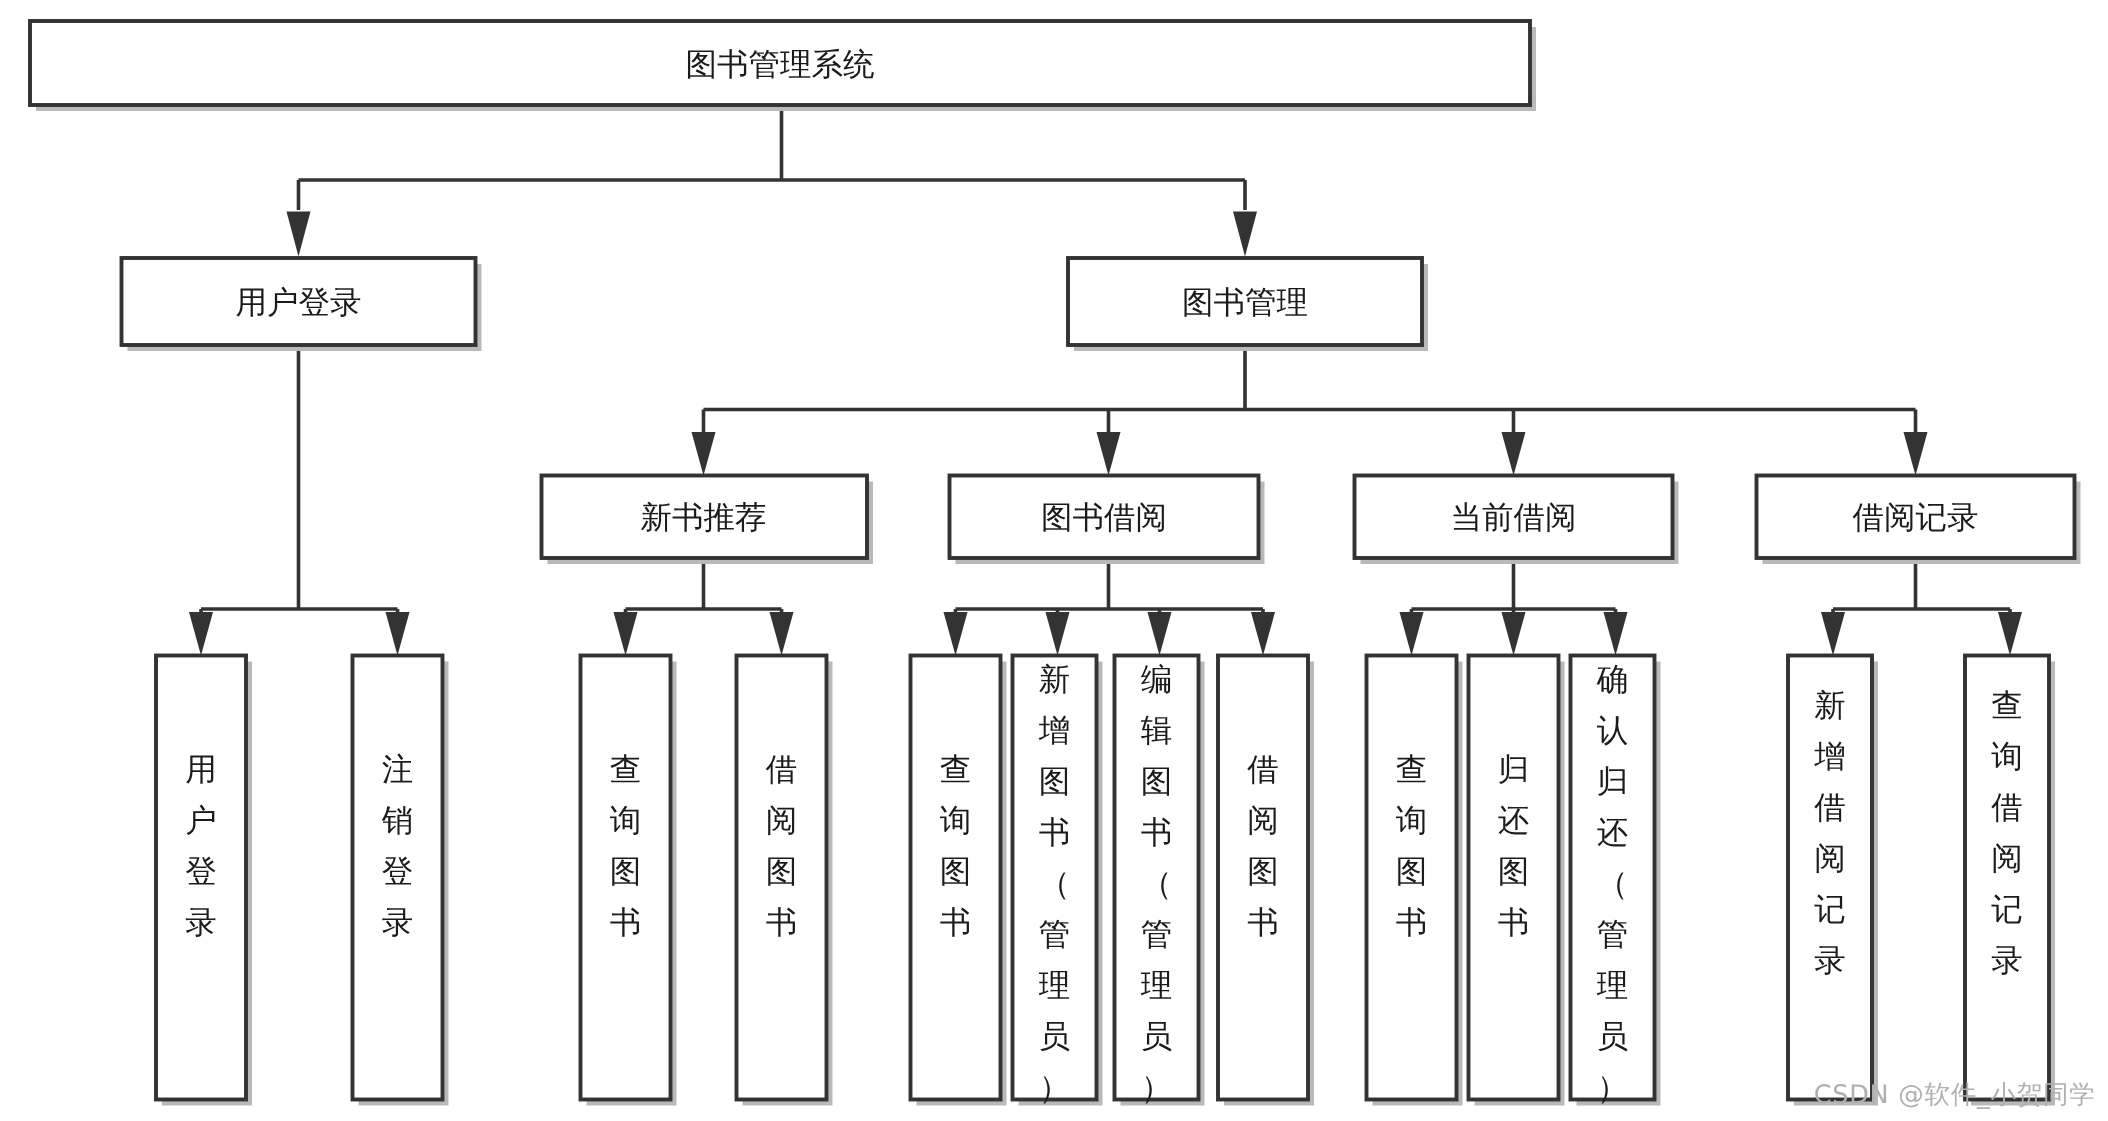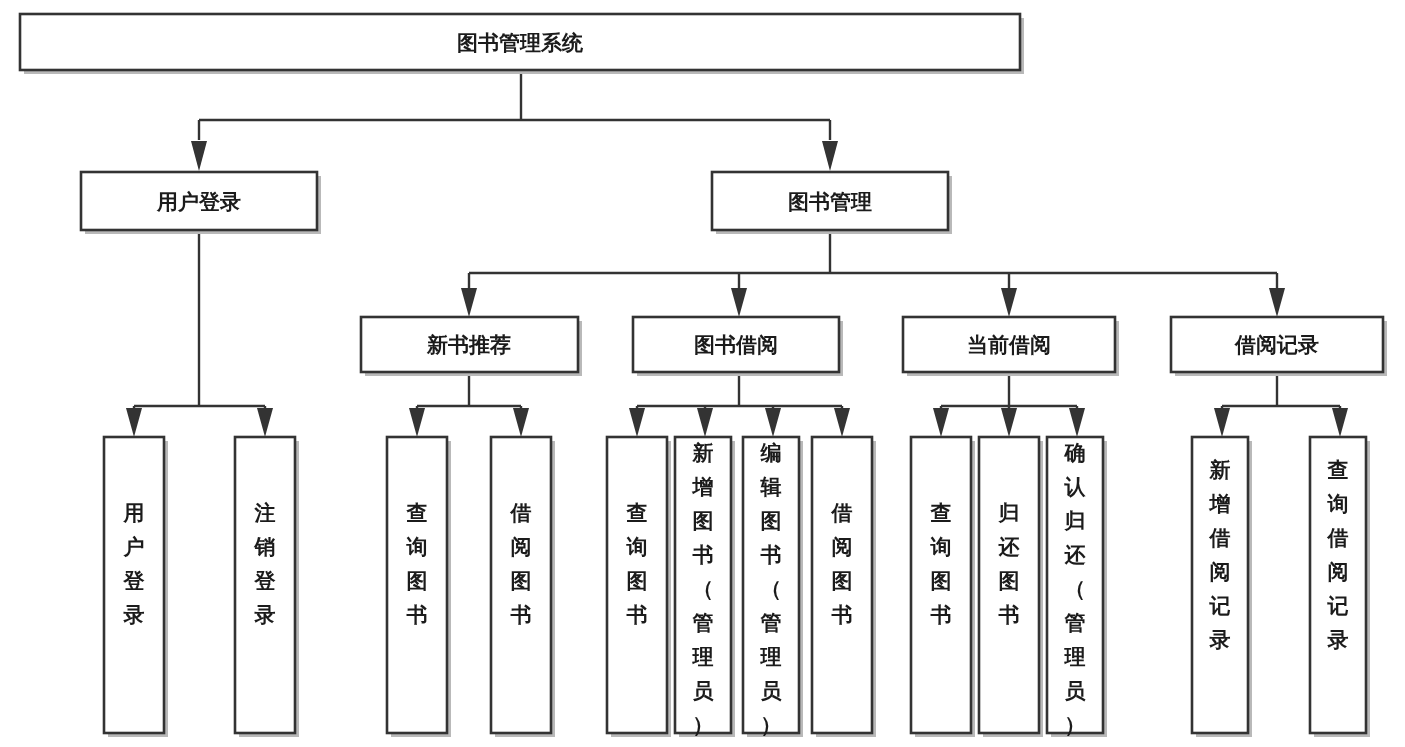--- a/index.html
+++ b/index.html
@@ -11,21 +11,20 @@
     width: 1405px;
     height: 747px;
     font-family: "DejaVu Sans", "Liberation Sans", sans-serif;
     overflow: hidden;
   }
   #diagram-root {
     position: relative;
     width: 1405px;
     height: 747px;
     background: #ffffff;
-    font-weight: bold;
   }
   svg#tree-svg {
     position: absolute;
     left: 0;
     top: 0;
     width: 1405px;
     height: 747px;
   }
   .node-box {
     fill: #ffffff;
@@ -249,13 +248,14 @@
       <text class="node-label-v" x="1220" y="477"><tspan x="1220" dy="0">新</tspan><tspan x="1220" dy="34">增</tspan><tspan x="1220" dy="34">借</tspan><tspan x="1220" dy="34">阅</tspan><tspan x="1220" dy="34">记</tspan><tspan x="1220" dy="34">录</tspan></text>
     </g>
     <g>
       <rect class="node-shadow" x="1314" y="441" width="56" height="296"></rect>
       <rect class="node-box" x="1310" y="437" width="56" height="296"></rect>
       <text class="node-label-v" x="1338" y="477"><tspan x="1338" dy="0">查</tspan><tspan x="1338" dy="34">询</tspan><tspan x="1338" dy="34">借</tspan><tspan x="1338" dy="34">阅</tspan><tspan x="1338" dy="34">记</tspan><tspan x="1338" dy="34">录</tspan></text>
     </g>
 
   </svg>
 
+  <div class="watermark-text">CSDN @软件_小贺同学</div>
 </div>
 
 </body></html>

